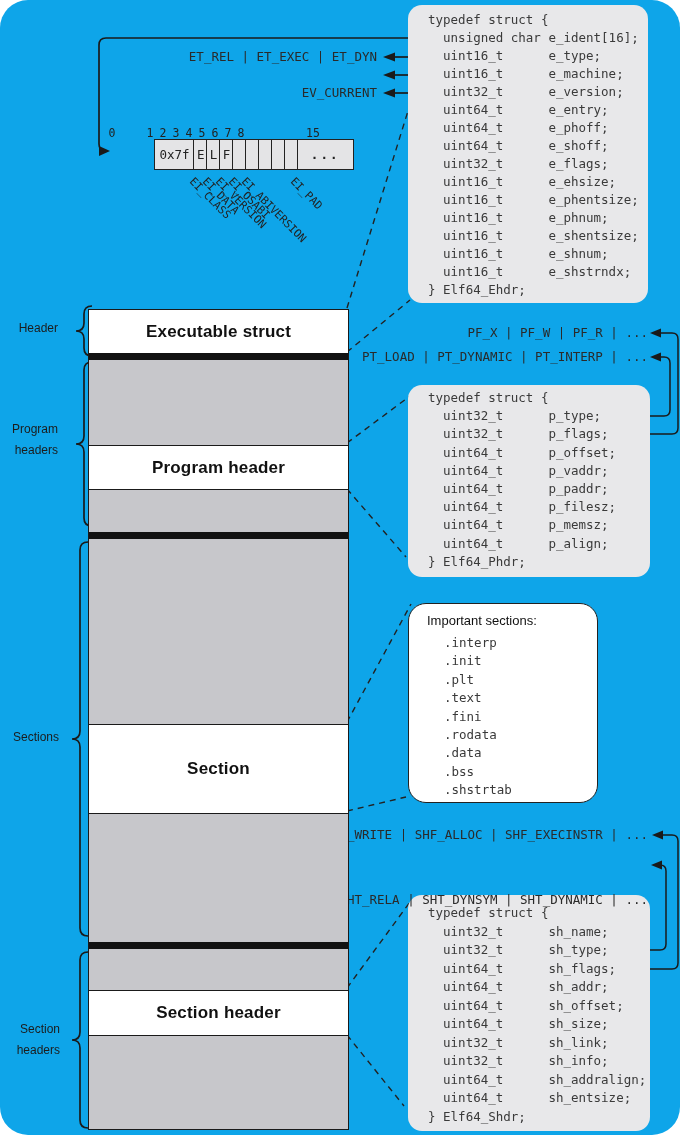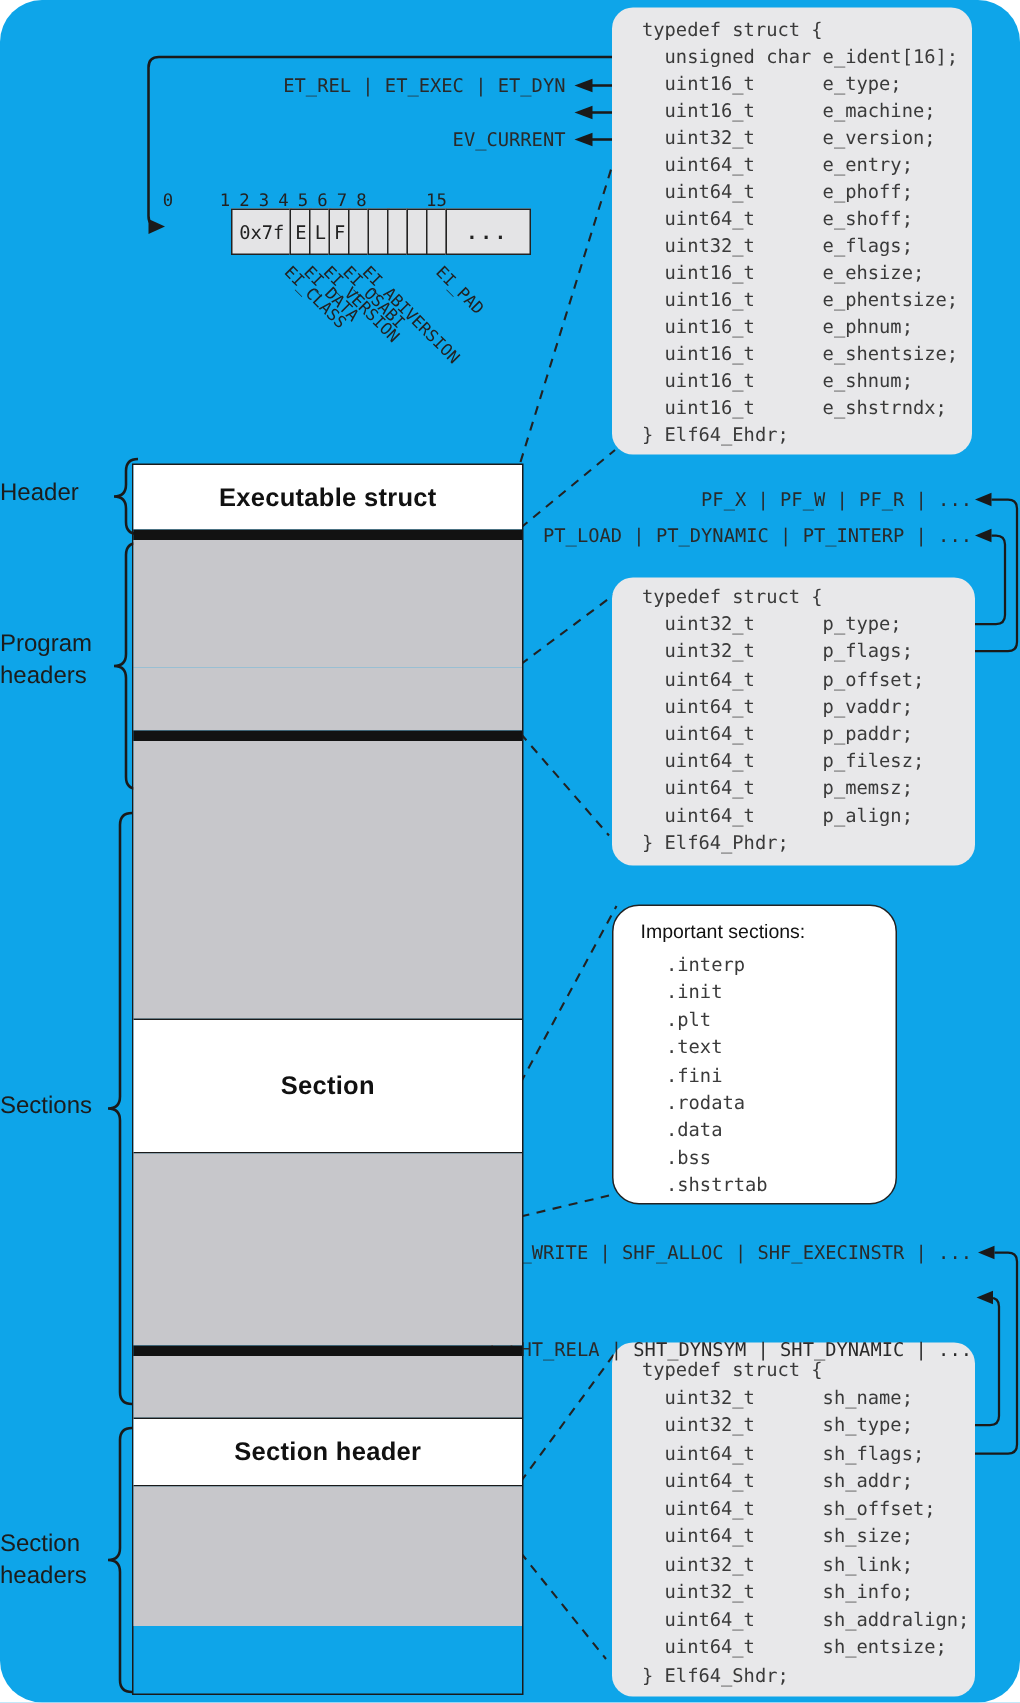--- a/index.html
+++ b/index.html
@@ -14,21 +14,21 @@
     border:1.6px solid #1a1a1a;box-sizing:content-box;
   }
   .row{width:100%;box-sizing:border-box;}
   .row.white{background:#fff;display:flex;align-items:center;justify-content:center;}
   .row.gray{background:#c7c7cb;}
   .row.bar{background:#121212;}
   .bt{border-top:1.4px solid #1a1a1a;}
   .bb{border-bottom:1.4px solid #1a1a1a;}
   .row-label{font-weight:bold;font-size:17px;letter-spacing:.2px;color:#111;}
   
-  .side-label{font-size:16px;color:#1c1c1c;text-align:left;line-height:21px;}
+  .side-label{font-size:12px;color:#1c1c1c;text-align:right;line-height:21px;}
   
   .struct-box{background:#e8e8ea;border-radius:14px;}
   .code{font-family:"DejaVu Sans Mono","Liberation Mono",monospace;font-size:12.5px;color:#3a3a3a;white-space:pre;}
   #ehdr-code{left:428px;top:11px;line-height:18px;}
   #phdr-code{left:428px;top:389px;line-height:18.2px;}
   #shdr-code{left:428px;top:904px;line-height:18.5px;}
   
   #sections-box{left:408px;top:603px;width:190px;height:200px;background:#fff;
     border:1.7px solid #222;border-radius:18px;box-sizing:border-box;}
   #sections-title{left:427px;top:613px;font-weight:normal;font-size:13px;color:#111;}
@@ -36,21 +36,21 @@
   
   .val{font-family:"DejaVu Sans Mono","Liberation Mono",monospace;font-size:12.5px;color:#2a2a2a;white-space:pre;text-align:right;}
   
   #byte-array{left:110px;top:126px;width:205px;height:120px;}
   .idx-row{position:absolute;top:0;left:0;height:12px;}
   .idx{position:absolute;width:20px;margin-left:-10px;text-align:center;
     font-family:"DejaVu Sans Mono","Liberation Mono",monospace;font-size:11.5px;color:#222;}
   .idx:nth-child(1){left:2px;}  .idx:nth-child(2){left:40px;} .idx:nth-child(3){left:53px;}
   .idx:nth-child(4){left:66px;} .idx:nth-child(5){left:79px;} .idx:nth-child(6){left:92px;}
   .idx:nth-child(7){left:105px;}.idx:nth-child(8){left:118px;}.idx:nth-child(9){left:131px;}
-  .idx:nth-child(10){left:181px;}
+  .idx:nth-child(10){left:203px;}
   #byte-cells{position:absolute;left:0;top:13px;display:flex;height:31px;}
   .byte-cell{box-sizing:border-box;border:1.6px solid #222;background:#e4e4e6;height:31px;
     display:flex;align-items:center;justify-content:center;
     font-family:"DejaVu Sans Mono","Liberation Mono",monospace;font-size:12.5px;color:#222;}
   .byte-cell + .byte-cell{margin-left:-1.6px;}
   .byte-cell:nth-child(1){width:41px;margin-left:44px;}
   .byte-cell:nth-child(n+2):nth-child(-n+9){width:14.5px;}
   .byte-cell:nth-child(10){width:57px;letter-spacing:2px;font-weight:bold;}
   .diag-row{position:absolute;top:49px;left:0;}
   .diag{position:absolute;top:0;transform:rotate(45deg);transform-origin:top left;
@@ -179,20 +179,23 @@
         <div class="diag">EI_PAD</div>
       </div>
   </div>
 
   <div class="abs" id="stack">
     <div class="row white" style="height:43px;">
       <span class="row-label">Executable struct</span>
     </div>
     <div class="row bar" style="height:7px;"></div>
     <div class="row gray" style="height:85px;"></div>
+    <div class="row white bt bb" style="height:45px;">
+      <span class="row-label">Program header</span>
+    </div>
     <div class="row gray" style="height:42px;"></div>
     <div class="row bar" style="height:7px;"></div>
     <div class="row gray" style="height:185px;"></div>
     <div class="row white bt bb" style="height:90px;">
       <span class="row-label">Section</span>
     </div>
     <div class="row gray" style="height:128px;"></div>
     <div class="row bar" style="height:7px;"></div>
     <div class="row gray" style="height:41px;"></div>
     <div class="row white bt bb" style="height:46px;">

